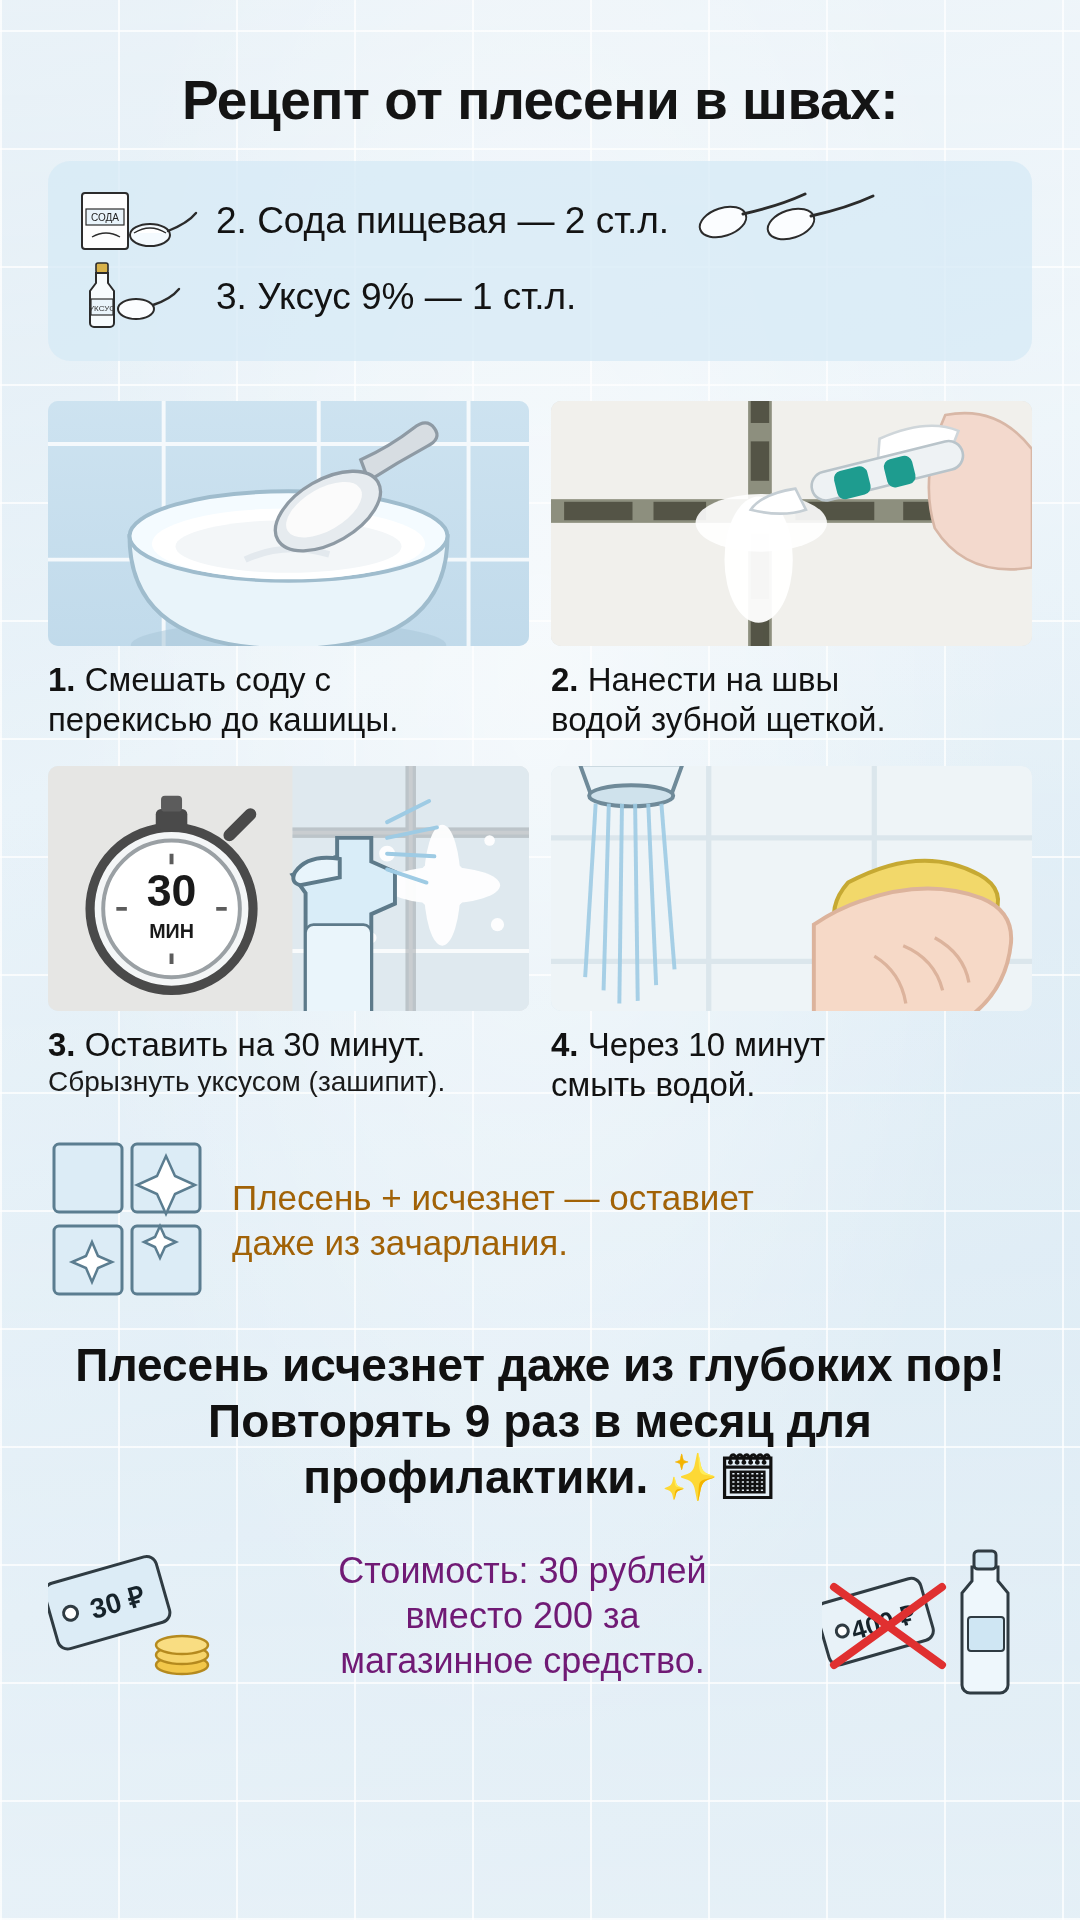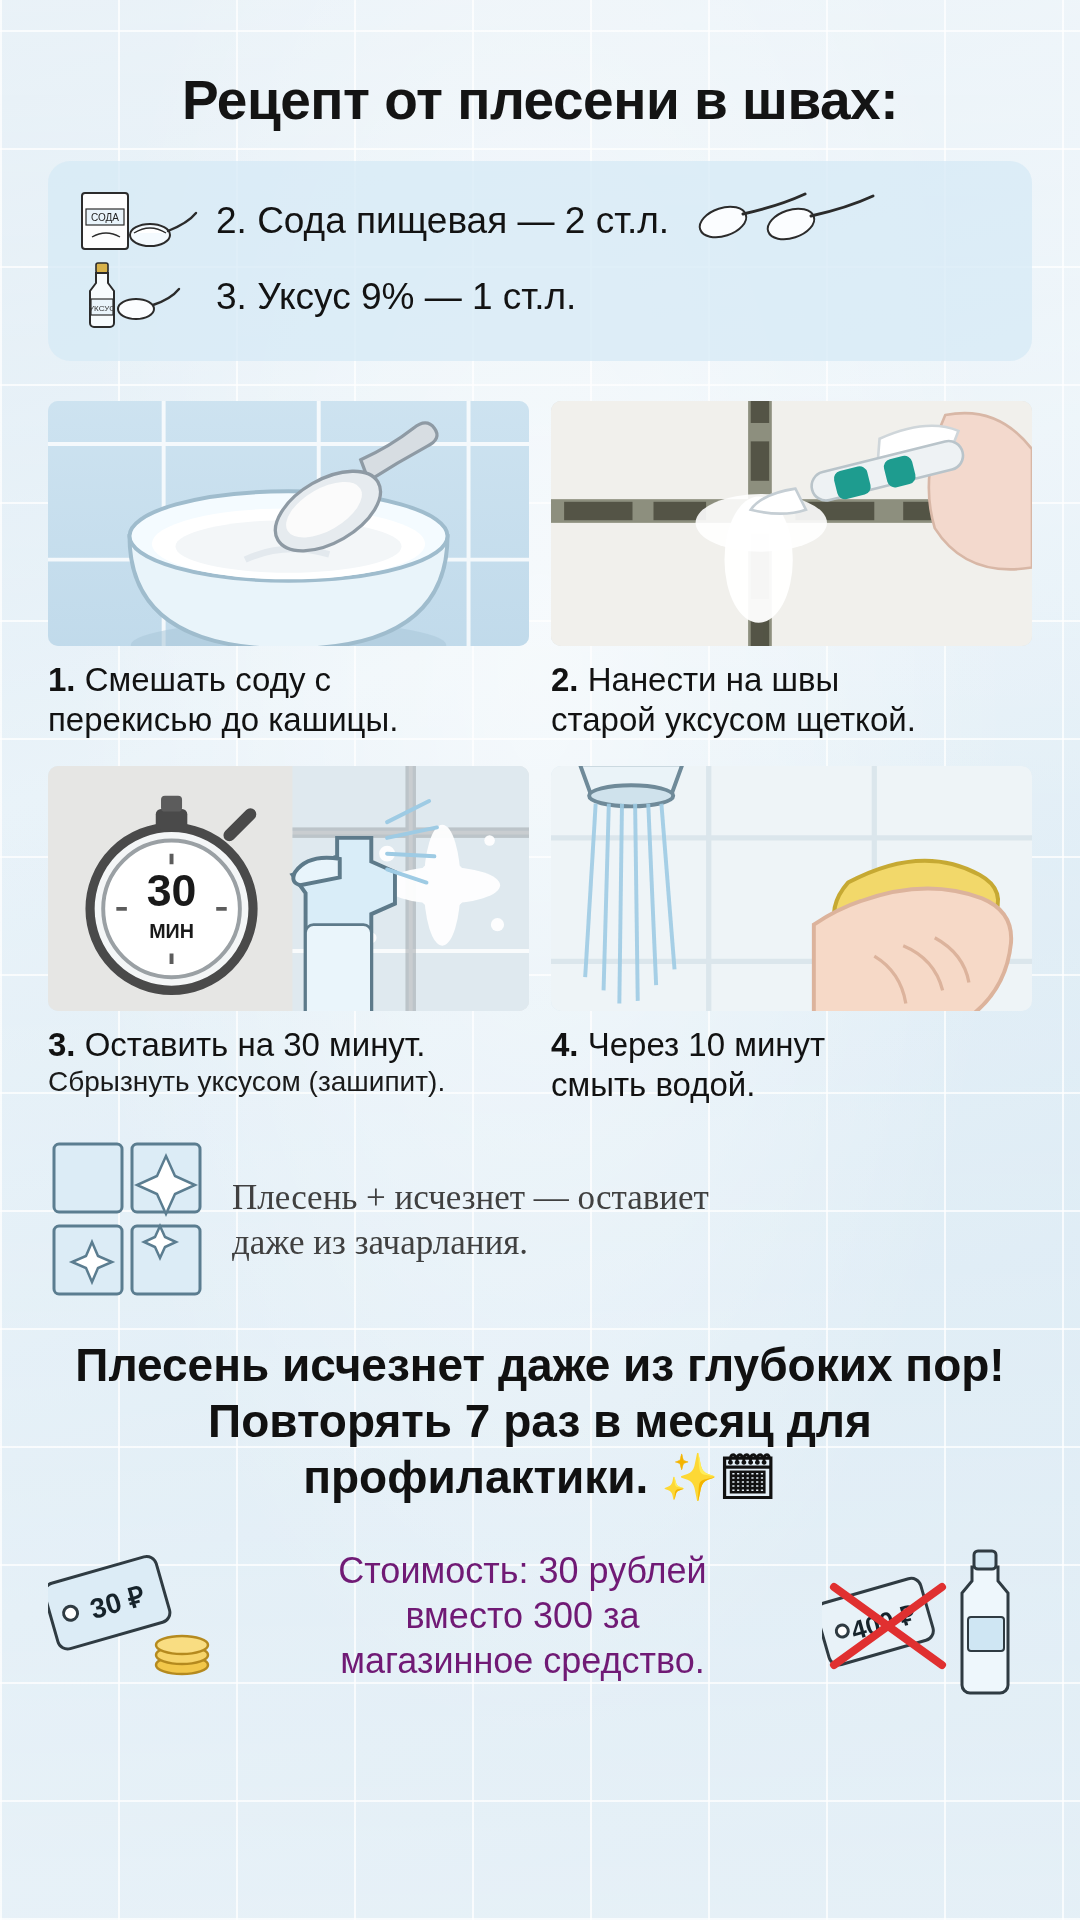--- a/index.html
+++ b/index.html
@@ -117,23 +117,22 @@
   .sparkle-row {
     display: flex;
     align-items: center;
     gap: 24px;
     margin-top: 6px;
     margin-bottom: 34px;
   }
   .sparkle-art { flex: 0 0 160px; height: 165px; position: relative; }
   .sparkle-text {
     font-size: 35px;
-    color: #404040;
+    color: #a16207;
     line-height: 1.3;
-    font-family: Liberation Serif, serif;
   }
 
   
   .conclusion {
     text-align: center;
     font-size: 46px;
     font-weight: bold;
     color: #111;
     line-height: 1.22;
     margin-bottom: 28px;
@@ -278,21 +277,21 @@
           <path d="M250 58 q36 -16 60 -6 l-10 26 q-28 -8 -52 6z" fill="#ffffff" stroke="#cfd6da" stroke-width="2"></path>
           <rect x="196" y="86" width="118" height="22" rx="11" transform="rotate(-14 196 86)" fill="#eef2f4" stroke="#b9c4ca" stroke-width="2"></rect>
           <rect x="214" y="84" width="26" height="22" rx="6" transform="rotate(-14 214 84)" fill="#1e9c8f"></rect>
           <rect x="252" y="75" width="22" height="22" rx="6" transform="rotate(-14 252 75)" fill="#1e9c8f"></rect>
           <path d="M186 96 q-26 4 -34 16 q24 6 42 0z" fill="#ffffff" stroke="#c5ced4" stroke-width="2"></path>
         </svg>
       </div>
       <div class="cap">
         <b>2.</b>
         <span>Нанести на швы</span><br>
-        <span>старой уксусом щеткой.</span>
+        <span>водой зубной щеткой.</span>
       </div>
     </div>
 
     <div class="cell">
       <div class="photo">
         <svg viewBox="0 0 366 245" width="100%" height="100%" preserveAspectRatio="xMidYMid slice">
           <rect width="366" height="245" fill="#e6e6e4"></rect>
           <rect x="186" y="0" width="180" height="245" fill="#dfe9ef"></rect>
           <g stroke="#ffffff" stroke-width="3" opacity="0.8">
             <line x1="186" y1="80" x2="366" y2="80"></line>
@@ -404,42 +403,42 @@
           <path d="M112 88 l5 11 l11 5 l-11 5 l-5 11 l-5 -11 l-11 -5 l11 -5z"></path>
         </g>
       </svg>
     </div>
     <div class="sparkle-text">
       <span>Плесень + исчезнет — оставиет</span><br>
       <span>даже из зачарлания.</span>
     </div>
   </div>
 
-  <div class="conclusion">Плесень исчезнет даже из глубоких пор! Повторять 7 раз в месяц для профилактики. ✨🗓</div>
+  <div class="conclusion">Плесень исчезнет даже из глубоких пор! Повторять 9 раз в месяц для профилактики. ✨🗓</div>
 
   <div class="price-row">
     <div class="price-left">
       <svg viewBox="0 0 175 165" width="175" height="165">
         <g transform="rotate(-16 80 70)">
           <path d="M12 30 l96 0 a10 10 0 0 1 10 10 l0 48 a10 10 0 0 1 -10 10 l-96 0 a10 10 0 0 1 -10 -10 l0 -48 a10 10 0 0 1 10 -10z" fill="#dcecf6" stroke="#2f3b42" stroke-width="3"></path>
           <circle cx="22" cy="64" r="7" fill="#ffffff" stroke="#2f3b42" stroke-width="3"></circle>
           <text x="70" y="76" font-size="28" font-weight="bold" text-anchor="middle" font-family="Liberation Sans, sans-serif" fill="#16232b">30 ₽</text>
         </g>
         <g>
           <ellipse cx="134" cy="132" rx="26" ry="9" fill="#f0c council"></ellipse>
           <ellipse cx="134" cy="132" rx="26" ry="9" fill="#f2c74a" stroke="#b58a1e" stroke-width="2.5"></ellipse>
           <ellipse cx="134" cy="122" rx="26" ry="9" fill="#f6d46a" stroke="#b58a1e" stroke-width="2.5"></ellipse>
           <ellipse cx="134" cy="112" rx="26" ry="9" fill="#f9dd82" stroke="#b58a1e" stroke-width="2.5"></ellipse>
         </g>
       </svg>
     </div>
 
     <div class="price-text">
       <span>Стоимость: 30 рублей</span><br>
-      <span>вместо 300 за</span><br>
+      <span>вместо 200 за</span><br>
       <span>магазинное средство.</span>
     </div>
 
     <div class="price-right">
       <svg viewBox="0 0 210 165" width="210" height="165">
         <g transform="rotate(-16 70 90)">
           <path d="M10 52 l88 0 a10 10 0 0 1 10 10 l0 44 a10 10 0 0 1 -10 10 l-88 0 a10 10 0 0 1 -10 -10 l0 -44 a10 10 0 0 1 10 -10z" fill="#e8f2f8" stroke="#2f3b42" stroke-width="3"></path>
           <circle cx="20" cy="84" r="6" fill="#ffffff" stroke="#2f3b42" stroke-width="3"></circle>
           <text x="62" y="96" font-size="26" font-weight="bold" text-anchor="middle" font-family="Liberation Sans, sans-serif" fill="#16232b">400 ₽</text>
         </g>

